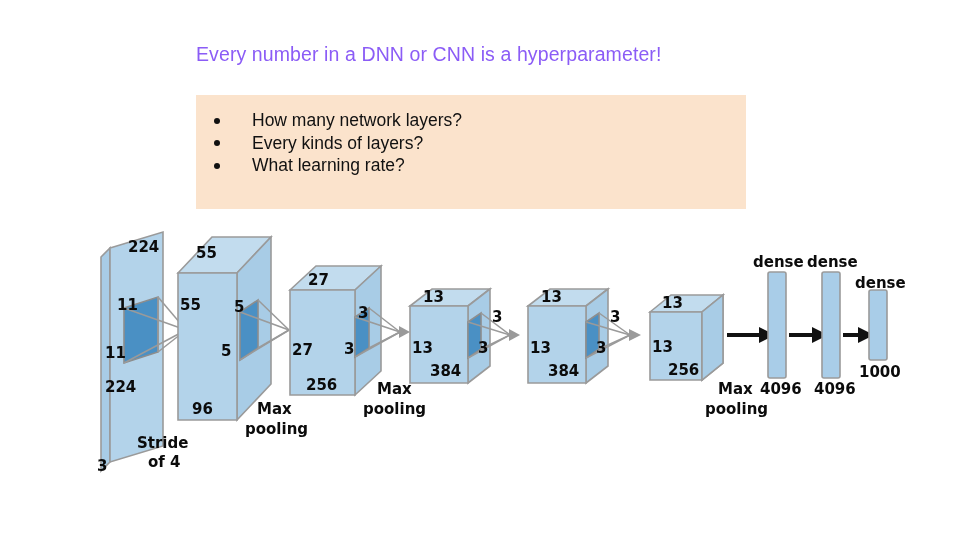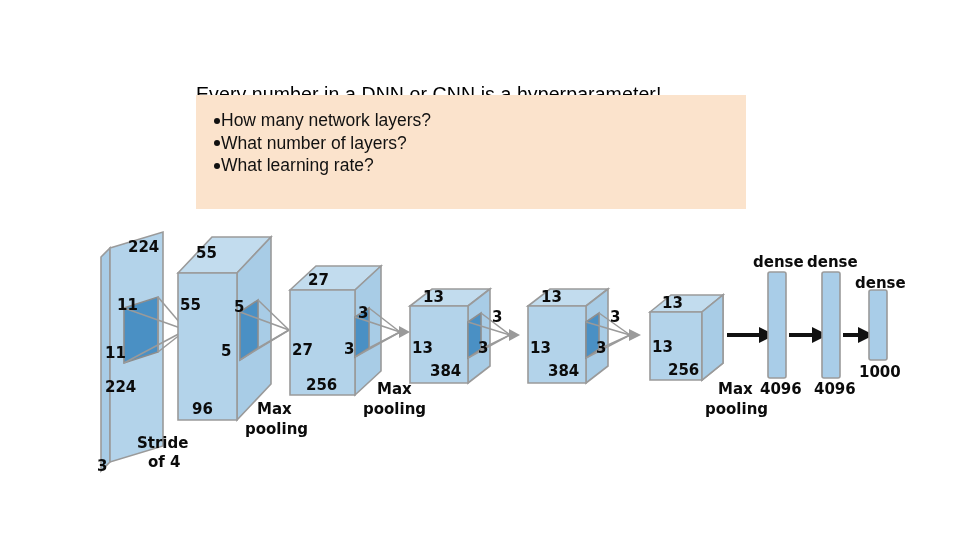--- a/index.html
+++ b/index.html
@@ -23,40 +23,39 @@
     background: #ffffff;
   }
   #slide-title {
     position: absolute;
     left: 196px;
     top: 43px;
     width: 700px;
     font-size: 19.5px;
     font-weight: 400;
     letter-spacing: 0.1px;
-    color: #000000;
+    color: #8b5cf6;
     white-space: nowrap;
-    margin-top: 40px;
   }
   #bullet-box {
     position: absolute;
     left: 196px;
     top: 95px;
     width: 550px;
     height: 114px;
     background: #fbe3cc;
   }
   #bullet-list {
     list-style: none;
     margin: 0;
     padding: 14px 0 0 0;
   }
   #bullet-list li {
     position: relative;
-    padding-left: 25px;
+    padding-left: 56px;
     font-size: 17.5px;
     line-height: 22.6px;
     color: #111111;
     white-space: nowrap;
   }
   #bullet-list li .bullet-dot {
     position: absolute;
     left: 18px;
     top: 8.5px;
     width: 6px;
@@ -85,21 +84,21 @@
   <div id="slide-title">Every number in a DNN or CNN is a hyperparameter!</div>
 
   <div id="bullet-box">
     <ul id="bullet-list">
       <li>
         <span class="bullet-dot"></span>
         <span>How many network layers?</span>
       </li>
       <li>
         <span class="bullet-dot"></span>
-        <span>What number of layers?</span>
+        <span>Every kinds of layers?</span>
       </li>
       <li>
         <span class="bullet-dot"></span>
         <span>What learning rate?</span>
       </li>
     </ul>
   </div>
 
   <svg id="diagram" viewBox="0 0 960 540">
 

